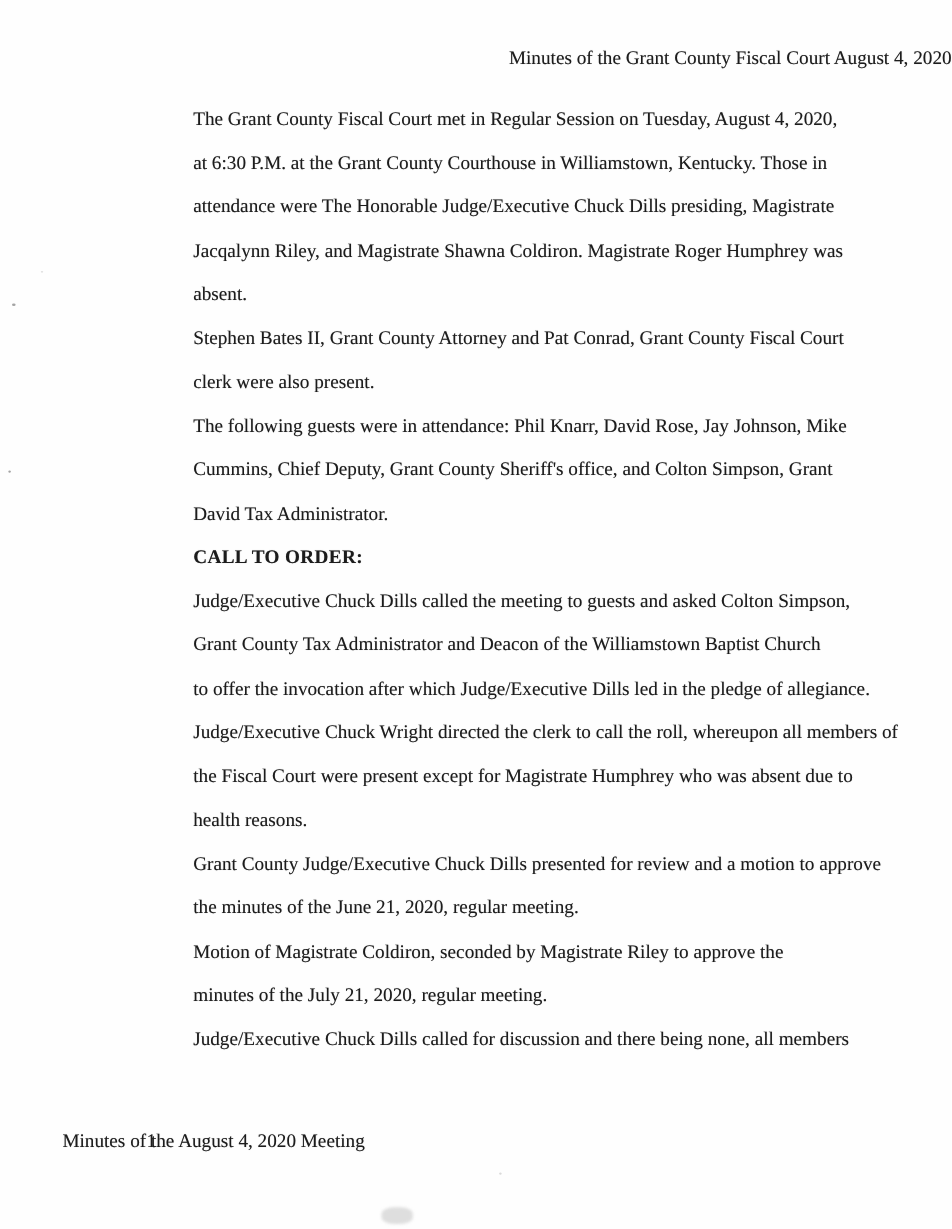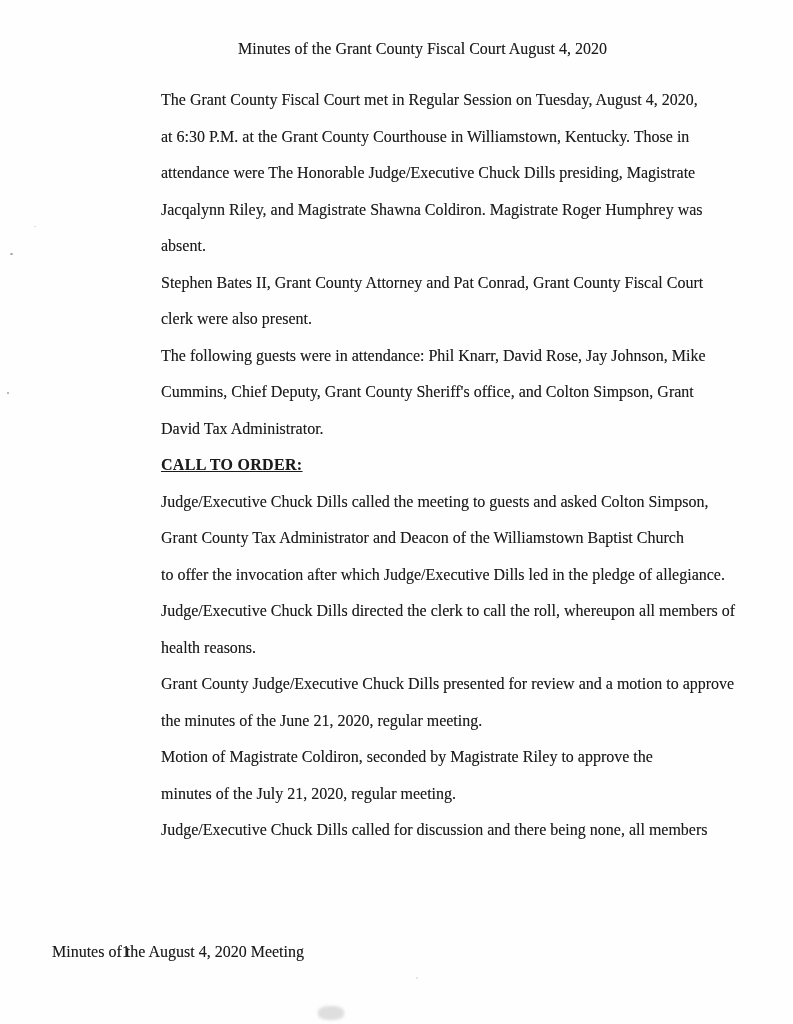--- a/index.html
+++ b/index.html
@@ -14,42 +14,41 @@
     background: #fefefe;
     overflow: hidden;
     font-family: "Liberation Serif", "DejaVu Serif", serif;
     color: #1c1c1c;
   }
   .doc-title {
     position: absolute;
     top: 40px;
     left: 52px;           
     width: 741px;
-    text-align: center;
+    text-align: right;
     font-size: 16px;
     white-space: nowrap;
     text-shadow: 0 0 0.6px rgba(70,70,70,0.55);
   }
   .doc-body {
     position: absolute;
     left: 122px;
     top: 82px;
     width: 600px;
   }
   .line {
     height: 36.5px;
     line-height: 36.5px;
     font-size: 16px;
     white-space: nowrap;
     text-shadow: 0 0 0.6px rgba(70,70,70,0.55);
     margin-left: 39px;
   }
   .line.heading {
     font-weight: bold;
-    text-decoration: underline;
     letter-spacing: 0.3px;
   }
   .footer {
     position: absolute;
     top: 940px;
     left: 0;
     width: 793px;
     height: 30px;
   }
   .page-number {
@@ -106,21 +105,22 @@
     <div class="line">absent.</div>
     <div class="line">Stephen Bates II, Grant County Attorney and Pat Conrad, Grant County Fiscal Court</div>
     <div class="line">clerk were also present.</div>
     <div class="line">The following guests were in attendance: Phil Knarr, David Rose, Jay Johnson, Mike</div>
     <div class="line">Cummins, Chief Deputy, Grant County Sheriff's office, and Colton Simpson, Grant</div>
     <div class="line">David Tax Administrator.</div>
     <div class="line heading">CALL TO ORDER:</div>
     <div class="line">Judge/Executive Chuck Dills called the meeting to guests and asked Colton Simpson,</div>
     <div class="line">Grant County Tax Administrator and Deacon of the Williamstown Baptist Church</div>
     <div class="line">to offer the invocation after which Judge/Executive Dills led in the pledge of allegiance.</div>
-    <div class="line">Judge/Executive Chuck Dills directed the clerk to call the roll, whereupon all members of</div>
+    <div class="line">Judge/Executive Chuck Wright directed the clerk to call the roll, whereupon all members of</div>
+    <div class="line">the Fiscal Court were present except for Magistrate Humphrey who was absent due to</div>
     <div class="line">health reasons.</div>
     <div class="line">Grant County Judge/Executive Chuck Dills presented for review and a motion to approve</div>
     <div class="line">the minutes of the June 21, 2020, regular meeting.</div>
     <div class="line">Motion of Magistrate Coldiron, seconded by Magistrate Riley to approve the</div>
     <div class="line">minutes of the July 21, 2020, regular meeting.</div>
     <div class="line">Judge/Executive Chuck Dills called for discussion and there being none, all members</div>
   </div>
 
   <div class="footer">
     <span class="page-number">1</span>

